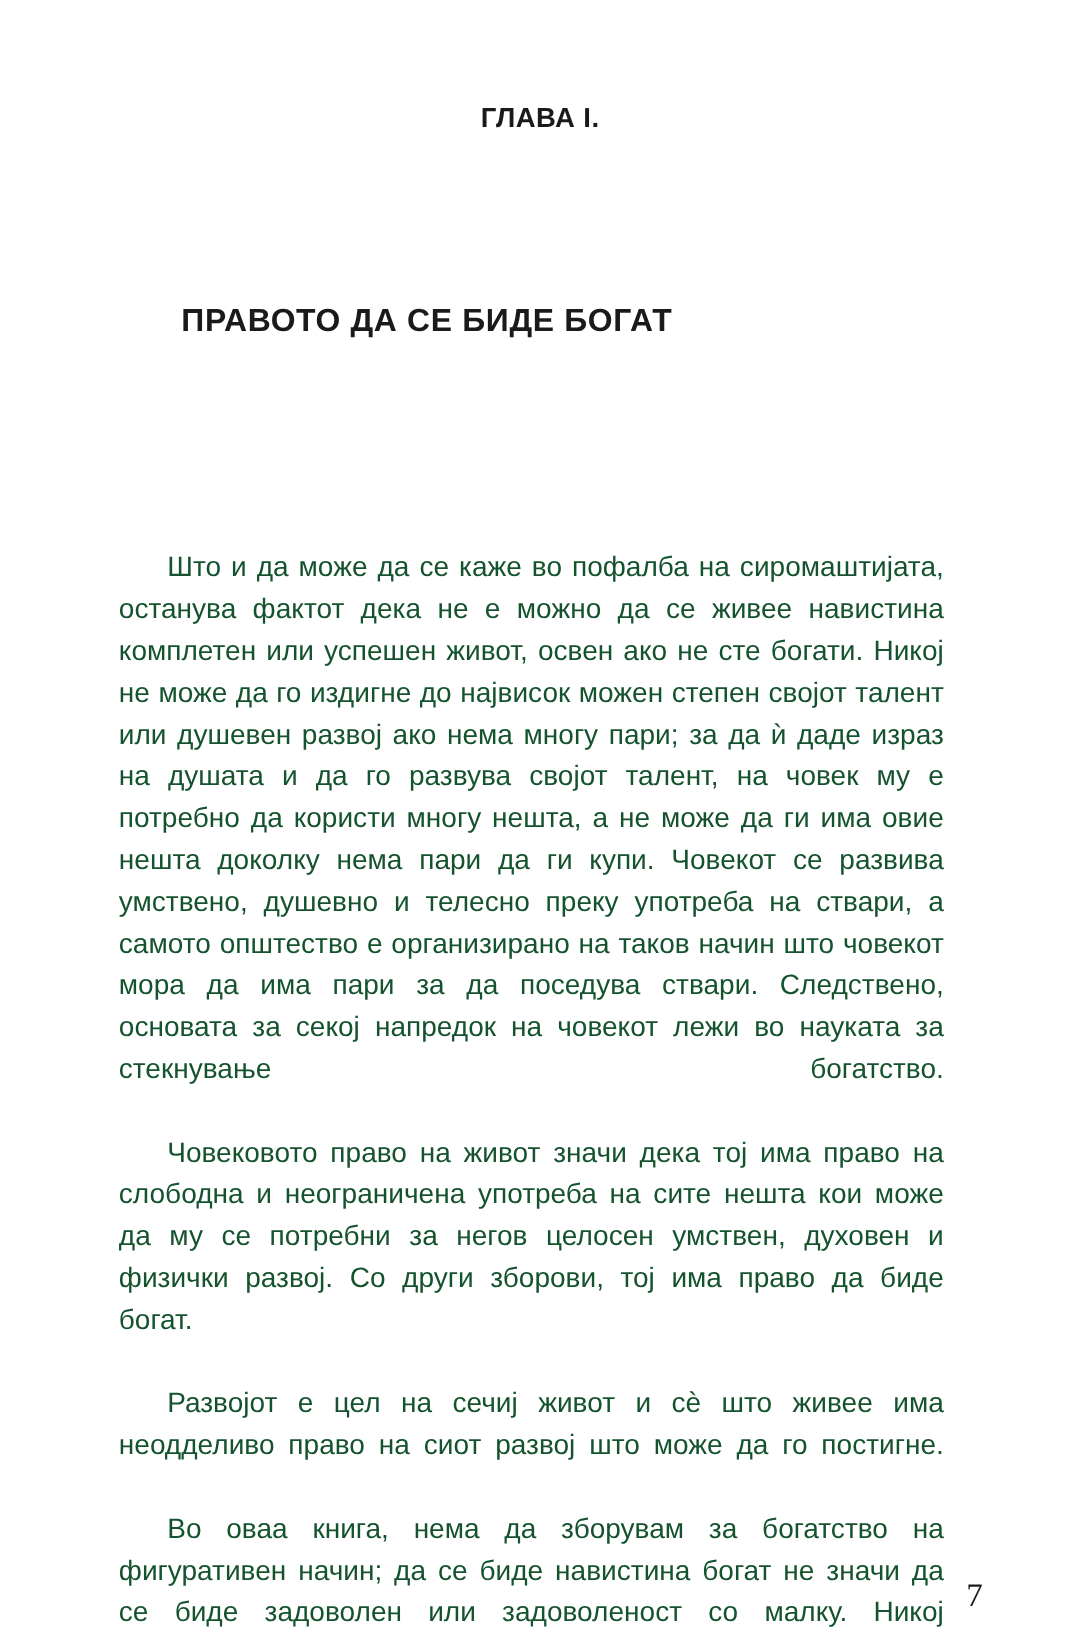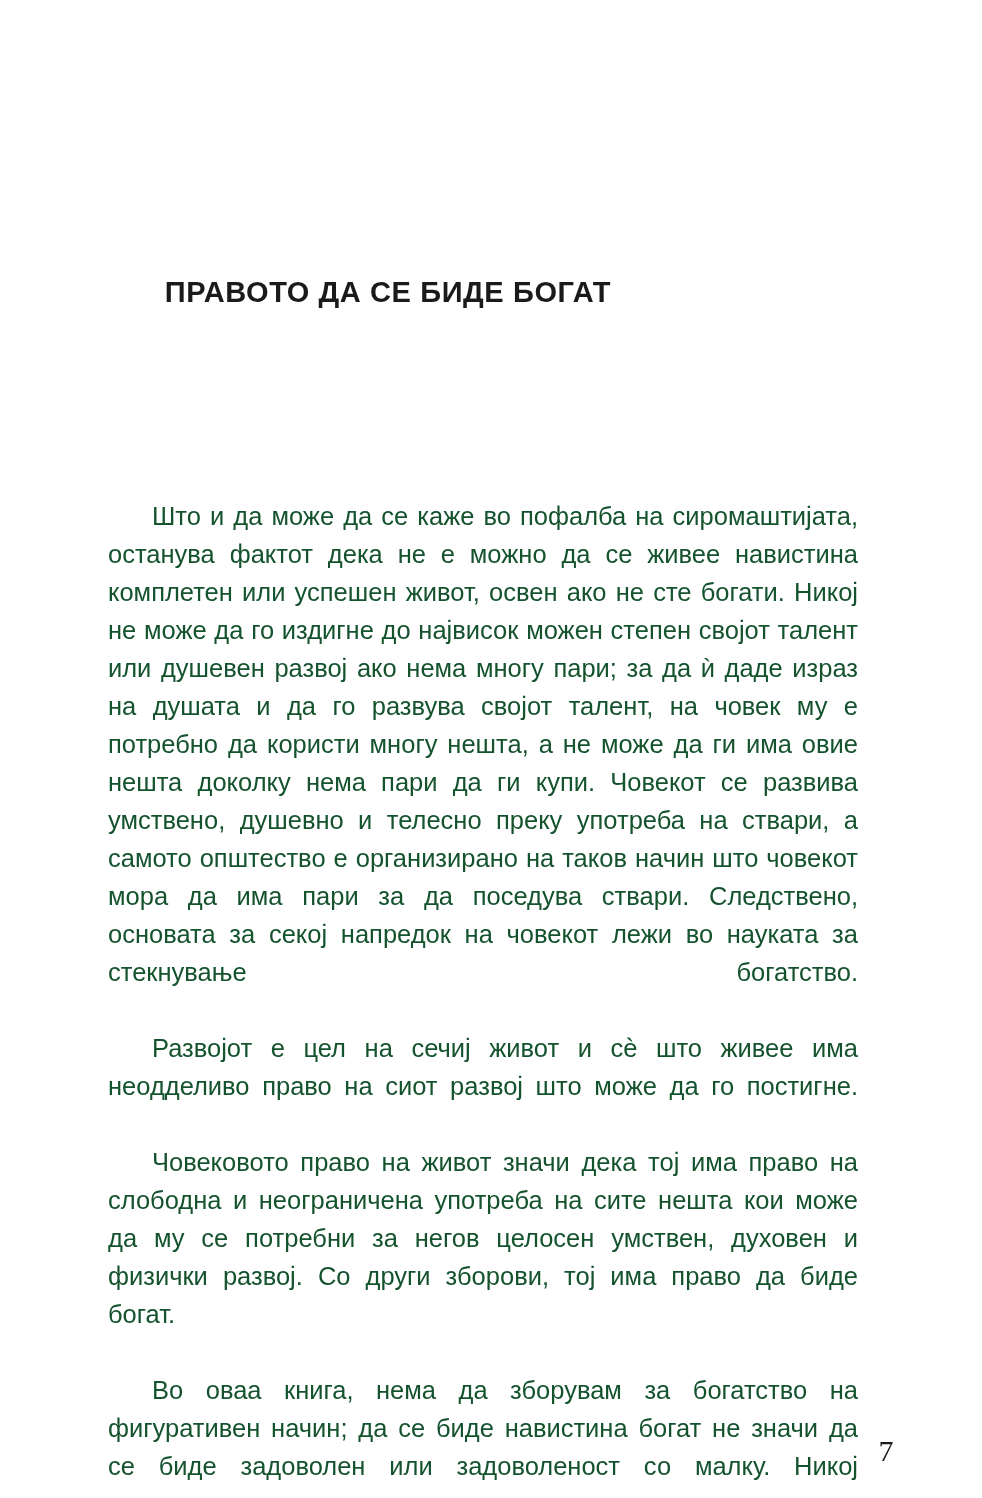--- a/index.html
+++ b/index.html
@@ -88,25 +88,26 @@
     font-weight: 400;
     color: #1a1a1a;
     line-height: 1;
   }
 </style>
 </head>
 <body>
 
 <div class="page">
 
+  <div class="chapter-label">ГЛАВА I.</div>
 
   <h1 class="chapter-title">ПРАВОТО ДА СЕ БИДЕ БОГАТ</h1>
 
   <div class="body-column">
     <p class="para continues">Што и да може да се каже во пофалба на сиромаштијата, останува фактот дека не е можно да се живее навистина комплетен или успешен живот, освен ако не сте богати. Никој не може да го издигне до највисок можен степен својот талент или душевен развој ако нема многу пари; за да ѝ даде израз на душата и да го развува својот талент, на човек му е потребно да користи многу нешта, а не може да ги има овие нешта доколку нема пари да ги купи. Човекот се развива умствено, душевно и телесно преку употреба на ствари, а самото општество е организирано на таков начин што човекот мора да има пари за да поседува ствари. Следствено, основата за секој напредок на човекот лежи во науката за стекнување богатство.</p>
+    <p class="para continues">Човековото право на живот значи дека тој има право на слободна и неограничена употреба на сите нешта кои може да му се потребни за негов целосен умствен, духовен и физички развој. Со други зборови, тој има право да биде богат.</p>
     <p class="para continues">Развојот е цел на сечиј живот и сѐ што живее има неодделиво право на сиот развој што може да го постигне.</p>
-    <p class="para continues">Човековото право на живот значи дека тој има право на слободна и неограничена употреба на сите нешта кои може да му се потребни за негов целосен умствен, духовен и физички развој. Со други зборови, тој има право да биде богат.</p>
     <p class="para continues">Во оваа книга, нема да зборувам за богатство на фигуративен начин; да се биде навистина богат не значи да се биде задоволен или задоволеност со малку. Никој</p>
   </div>
 
   <div class="folio">7</div>
 
 </div>
 
 </body></html>

